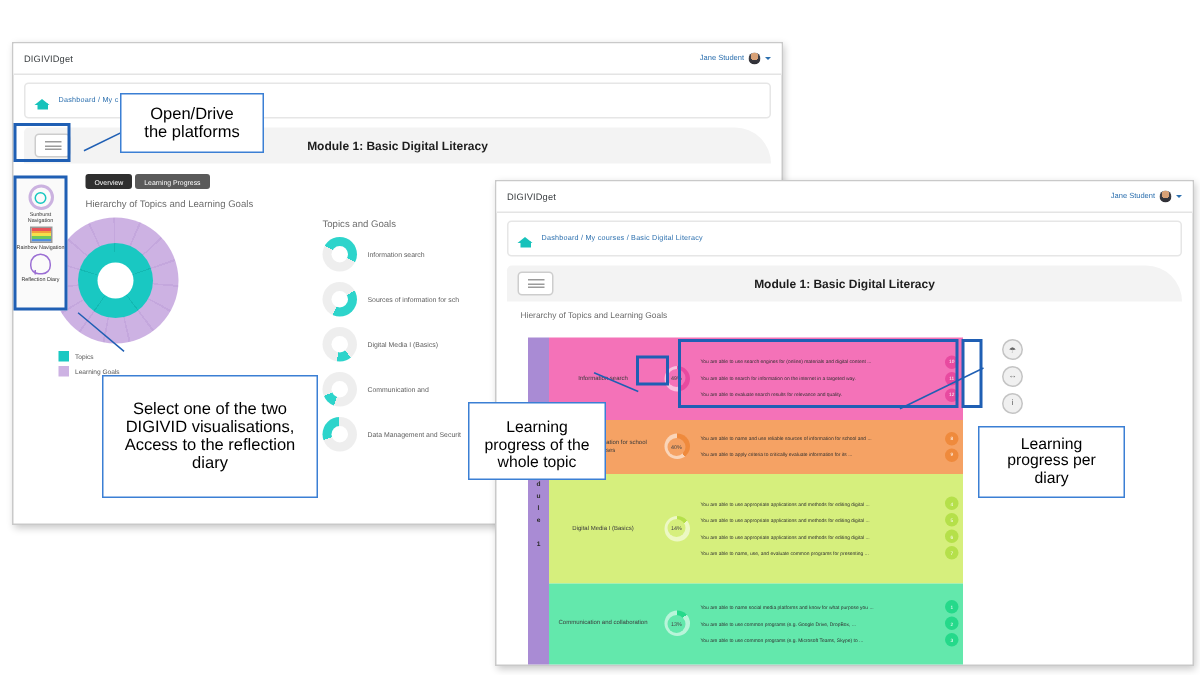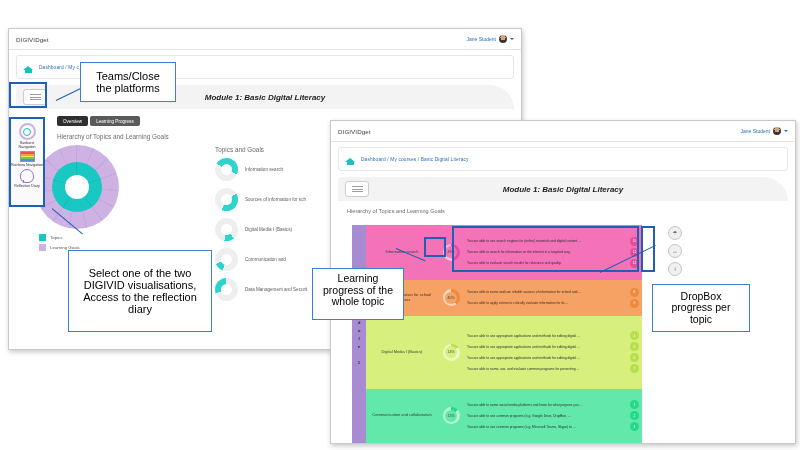--- a/index.html
+++ b/index.html
@@ -23,21 +23,21 @@
   .caret{width:0;height:0;border-left:2.2px solid transparent;border-right:2.2px solid transparent;
          border-top:2.8px solid #2b6fae;}
   .crumbbar{margin:5px 7px 0 7px;border:1px solid #e6e6e6;border-radius:3px;height:22px;
             display:flex;align-items:center;gap:5px;padding:0 6px;background:#fff;}
   .homeicon{width:11px;height:11px;position:relative;flex:none;}
   .homeicon:before{content:"";position:absolute;left:0;top:4px;width:0;height:0;
      border-left:5.5px solid transparent;border-right:5.5px solid transparent;border-bottom:4.5px solid #17c2bb;}
   .homeicon:after{content:"";position:absolute;left:2.2px;top:7.6px;width:6.6px;height:3.6px;background:#17c2bb;}
   .crumbs{font-size:4.8px;color:#2b6fae;letter-spacing:.15px;}
   .modbar{margin:6px 7px 0 7px;background:#f3f3f3;border-radius:4px 30px 0 0;height:24px;
-          display:flex;align-items:center;position:relative;font-style:italic;}
+          display:flex;align-items:center;position:relative;}
   .hamb{width:22px;height:14px;border:1px solid #cdcdcd;border-radius:3px;background:#fff;
         margin-left:7px;display:flex;flex-direction:column;justify-content:center;align-items:center;gap:1.6px;}
   .hamb i{display:block;width:11px;height:1px;background:#9b9b9b;}
   .modtitle{position:absolute;left:0;right:0;text-align:center;font-size:8px;font-weight:bold;color:#1d1d1d;}
   
   .tabs{display:flex;gap:2px;margin:7px 0 0 48px;}
   .tab{font-size:4.6px;color:#fff;background:#5a5a5a;padding:2.5px 6px;border-radius:2px;}
   .tab.active{background:#2f2f2f;}
   .sectitle{font-size:6.4px;color:#6d6d6d;}
   
@@ -358,27 +358,27 @@
 <div class="hl" style="left:424px;top:237px;width:22px;height:20px;"></div>
 <div class="hl" style="left:452px;top:226px;width:187px;height:46px;"></div>
 <div class="hl" style="left:641px;top:226px;width:14px;height:46px;"></div>
 
 <div class="leader" style="left:56px;top:100px;width:36px;transform:rotate(-26deg);"></div>
 <div class="leader" style="left:52px;top:208px;width:40px;transform:rotate(40deg);"></div>
 <div class="leader" style="left:396px;top:248px;width:32px;transform:rotate(23deg);"></div>
 <div class="leader" style="left:600px;top:272px;width:62px;transform:rotate(-26deg);"></div>
 
 <div class="callout" style="left:80px;top:62px;width:96px;height:40px;display:flex;flex-direction:column;justify-content:center;">
-  <div>Teams/Close</div>
+  <div>Open/Drive</div>
   <div>the platforms</div>
 </div>
 
 <div class="callout" style="left:68px;top:250px;width:144px;height:82px;display:flex;align-items:center;justify-content:center;">
   <span>Select one of the two DIGIVID visualisations, Access to the reflection diary</span>
 </div>
 
-<div class="callout" style="left:312px;top:268px;width:92px;height:52px;display:flex;align-items:flex-start;justify-content:center;font-size:10.5px;">
+<div class="callout" style="left:312px;top:268px;width:92px;height:52px;display:flex;align-items:flex-end;justify-content:center;font-size:10.5px;">
   <span>Learning progress of the whole topic</span>
 </div>
 
 <div class="callout" style="left:652px;top:284px;width:98px;height:48px;display:flex;align-items:center;justify-content:center;font-size:10.5px;">
-  <span>DropBox progress per topic</span>
+  <span>Learning progress per diary</span>
 </div>
 
 </body></html>

